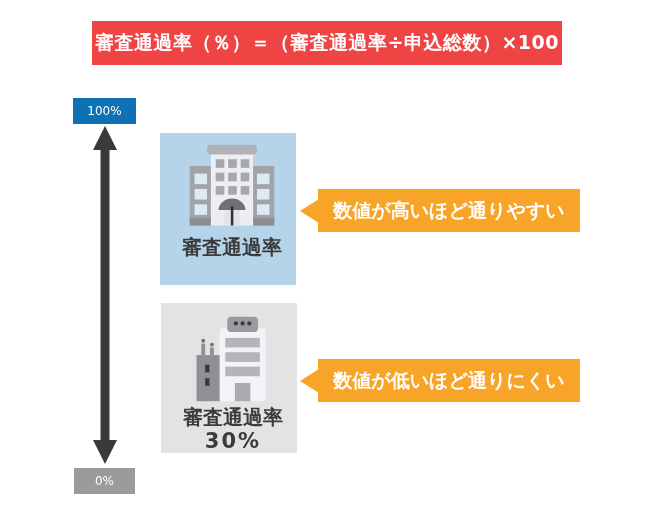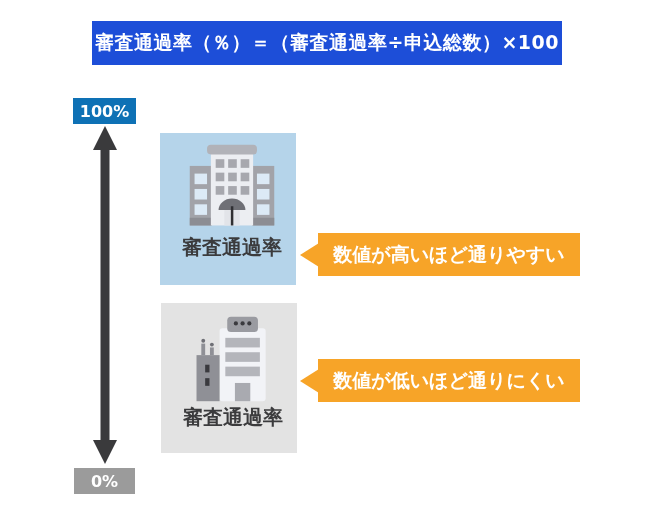--- a/index.html
+++ b/index.html
@@ -5,28 +5,28 @@
   html, body { margin: 0; padding: 0; background: #ffffff; }
   body {
     width: 650px; height: 514px; overflow: hidden; position: relative;
     font-family: "DejaVu Sans", sans-serif;
   }
   .stage { position: absolute; inset: 0; background: #ffffff; }
 
   
   .banner {
     position: absolute; left: 92px; top: 21px; width: 470px; height: 44px;
-    background: #1d4ed8; color: #ffffff; font-weight: bold; font-size: 19px;
+    background: #ef4444; color: #ffffff; font-weight: bold; font-size: 19px;
     display: flex; align-items: center; justify-content: center;
     letter-spacing: 0.5px; white-space: nowrap;
   }
 
   
   .badge {
-    position: absolute; color: #ffffff; font-weight: bold; font-size: 16px;
+    position: absolute; color: #ffffff; font-weight: normal; font-size: 12px;
     display: flex; align-items: center; justify-content: center;
   }
   .badge-top  { left: 73px; top: 98px;  width: 63px; height: 26px; background: #0e71b5; }
   .badge-bottom { left: 74px; top: 468px; width: 61px; height: 26px; background: #9b9b9b; }
 
   
   .arrow-svg { position: absolute; left: 90px; top: 125px; width: 30px; height: 340px; }
 
   
   .card {
@@ -45,21 +45,21 @@
     letter-spacing: 2px;
   }
 
   
   .callout {
     position: absolute; left: 318px; width: 262px; height: 43px;
     background: #f7a428; color: #ffffff; font-weight: bold; font-size: 19px;
     display: flex; align-items: center; justify-content: center;
     white-space: nowrap;
   }
-  .callout-1 { top: 189px; margin-top: 44px; }
+  .callout-1 { top: 189px; }
   .callout-2 { top: 359px; text-align: center; }
   .callout .tri {
     position: absolute; left: -18px; top: 50%; transform: translateY(-50%);
     width: 0; height: 0;
     border-top: 12px solid transparent; border-bottom: 12px solid transparent;
     border-right: 19px solid #f7a428;
   }
 </style>
 </head>
 <body>
@@ -126,20 +126,21 @@
 
       <rect x="17" y="30" width="4" height="12" fill="#8f9096"></rect>
       <circle cx="19" cy="27" r="2" fill="#6f7076"></circle>
       <rect x="26" y="34" width="4" height="8" fill="#8f9096"></rect>
       <circle cx="28" cy="31" r="2" fill="#6f7076"></circle>
       <rect x="12" y="42" width="24" height="48" fill="#8f9096"></rect>
       <rect x="21" y="52" width="4.5" height="8" fill="#3a3a3e"></rect>
       <rect x="21" y="66" width="4.5" height="8" fill="#3a3a3e"></rect>
     </svg>
     <div class="card-label">審査通過率</div>
+    <div class="card-value">30%</div>
   </div>
 
   <div class="callout callout-1">
     <span class="tri"></span>
     <span>数値が高いほど通りやすい</span>
   </div>
 
   <div class="callout callout-2">
     <span class="tri"></span>
     <span>数値が低いほど通りにくい</span>

